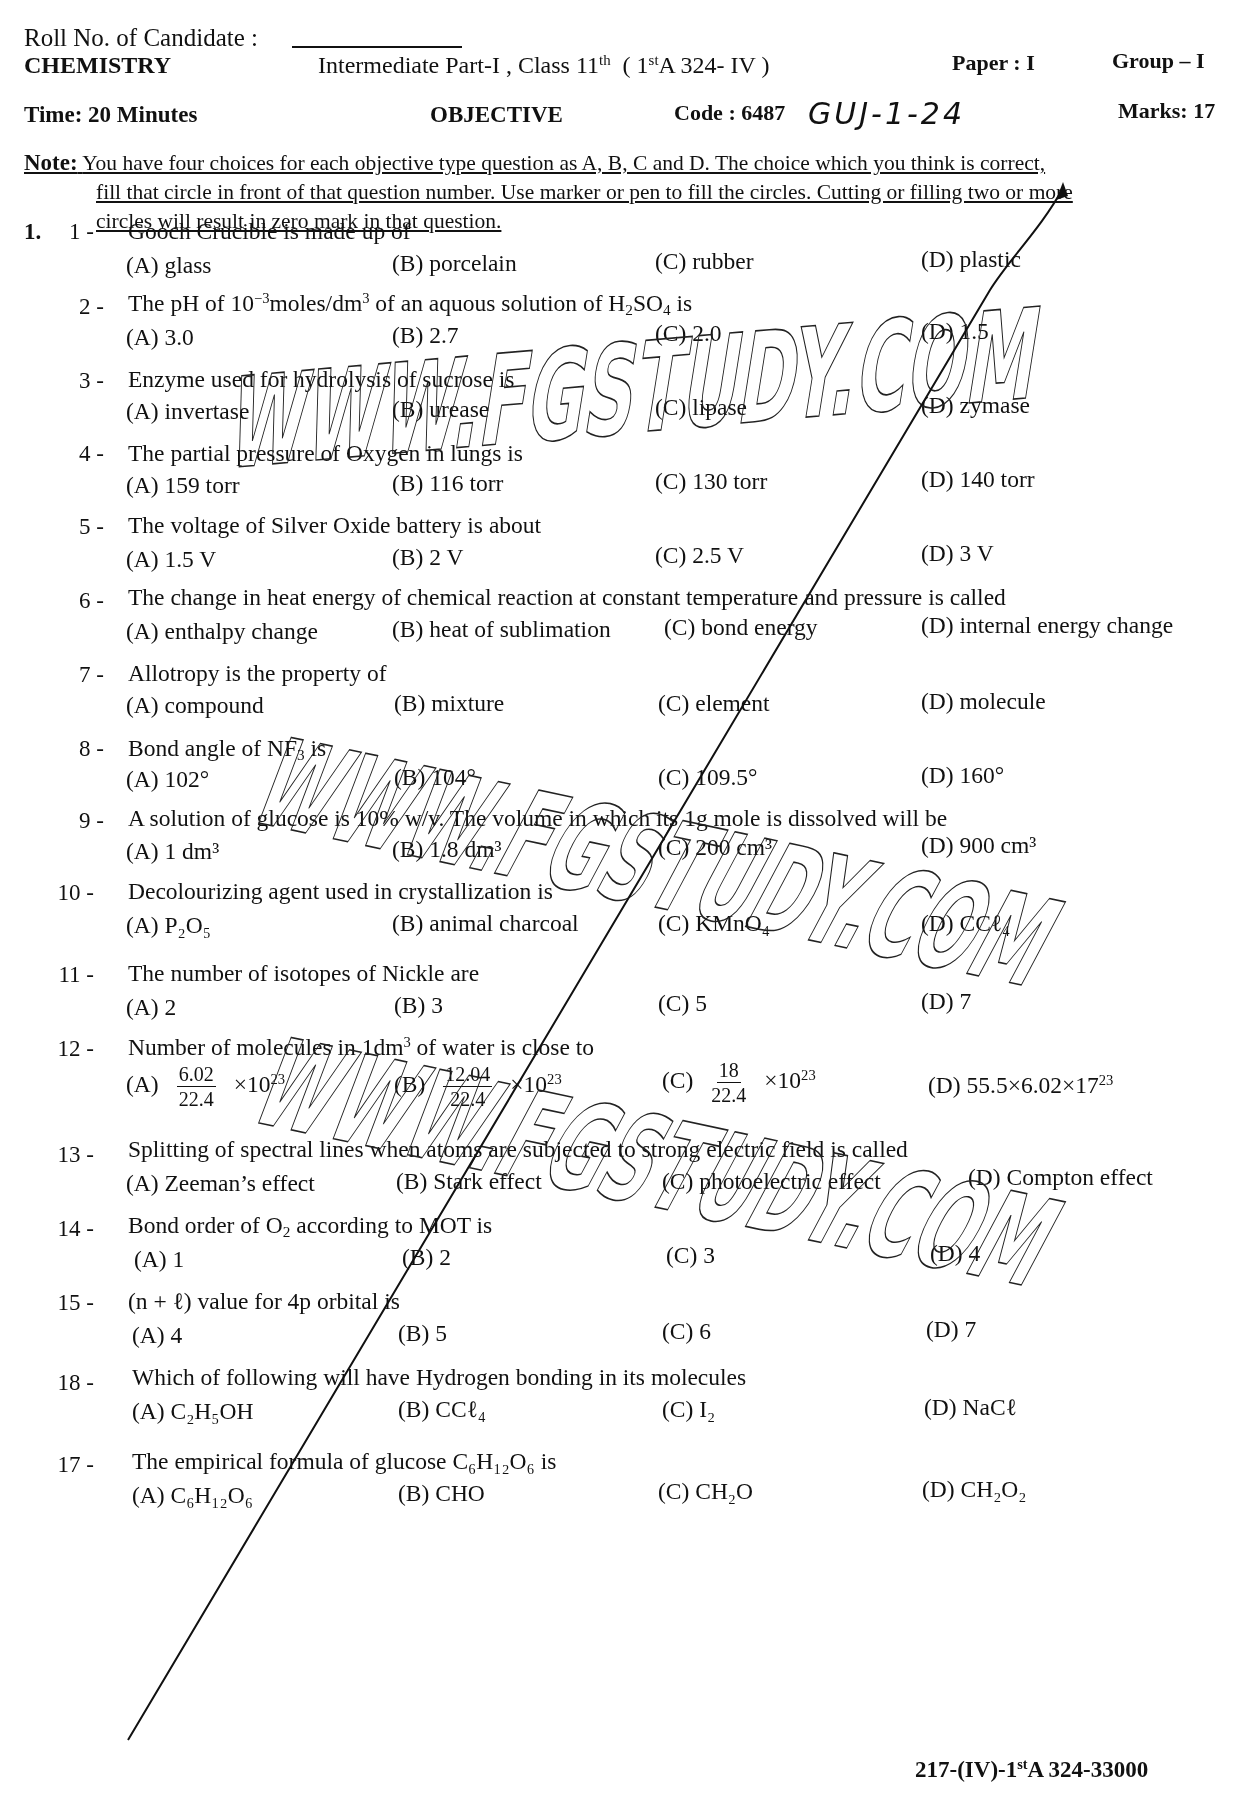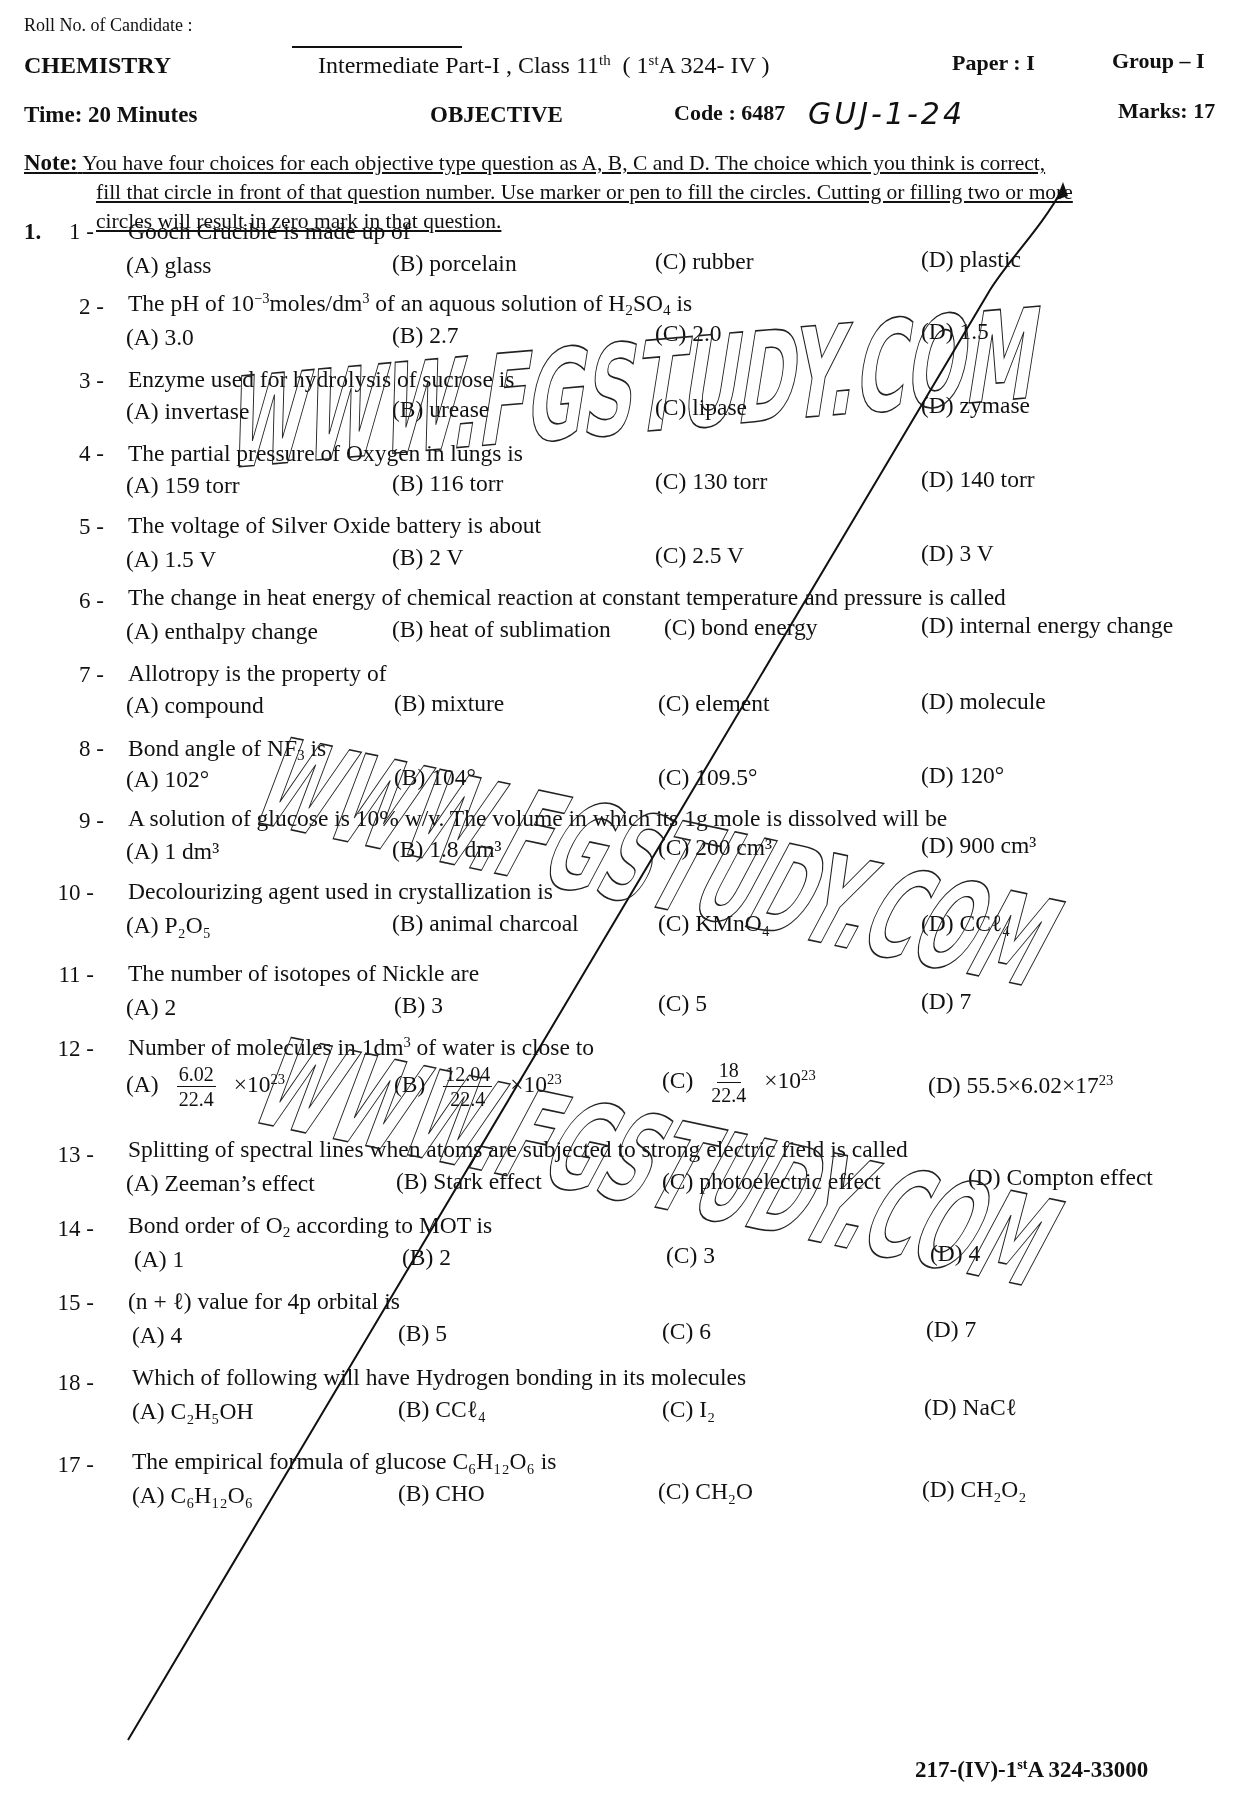--- a/index.html
+++ b/index.html
@@ -1,21 +1,21 @@
 <!DOCTYPE html>
 <html><head>
   <meta charset="utf-8">
   <style>
     html, body { margin: 0; padding: 0; background: #ffffff; }
     body {
       width: 1250px; height: 1802px; position: relative; overflow: hidden;
       font-family: "Liberation Serif", "DejaVu Serif", serif; color: #111;
     }
     .abs { position: absolute; white-space: nowrap; }
-    .roll { left: 24px; top: 15px; font-size: 18px; }
+    .roll { left: 24px; top: 24px; font-size: 25px; }
     .roll-line { left: 292px; top: 46px; width: 170px; border-bottom: 2px solid #111; }
     .subject { left: 24px; top: 52px; font-weight: bold; font-size: 24px; }
     .title { left: 318px; top: 52px; font-weight: normal; font-size: 24px; }
     .paper { left: 952px; top: 50px; font-weight: bold; font-size: 22px; }
     .group { left: 1112px; top: 48px; font-weight: bold; font-size: 22px; }
     .time { left: 24px; top: 102px; font-weight: bold; font-size: 23px; }
     .objective { left: 430px; top: 102px; font-weight: bold; font-size: 23px; }
     .code { left: 674px; top: 100px; font-weight: bold; font-size: 22px; }
     .handcode { left: 808px; top: 96px; font-family: "DejaVu Sans", sans-serif; font-style: italic; font-size: 30px; letter-spacing: 3px; font-weight: normal; }
     .marks { left: 1118px; top: 98px; font-weight: bold; font-size: 22px; }
@@ -107,21 +107,21 @@
 <div class="abs opt" style="left:126px;top:692px">(A) compound</div>
 <div class="abs opt" style="left:394px;top:690px">(B) mixture</div>
 <div class="abs opt" style="left:658px;top:690px">(C) element</div>
 <div class="abs opt" style="left:921px;top:688px">(D) molecule</div>
 
 <div class="abs qnum" style="left:24px;top:736px">8 -</div>
 <div class="abs qtext" style="top:735px"><span>Bond angle of NF</span><sub>3</sub><span> is</span></div>
 <div class="abs opt" style="left:126px;top:766px">(A) 102°</div>
 <div class="abs opt" style="left:394px;top:764px">(B) 104°</div>
 <div class="abs opt" style="left:658px;top:764px">(C) 109.5°</div>
-<div class="abs opt" style="left:921px;top:762px">(D) 120°</div>
+<div class="abs opt" style="left:921px;top:762px">(D) 160°</div>
 
 <div class="abs qnum" style="left:24px;top:808px">9 -</div>
 <div class="abs qtext" style="top:805px">A solution of glucose is 10% w/v. The volume in which its 1g mole is dissolved will be</div>
 <div class="abs opt" style="left:126px;top:838px">(A) 1 dm³</div>
 <div class="abs opt" style="left:392px;top:836px">(B) 1.8 dm³</div>
 <div class="abs opt" style="left:658px;top:834px">(C) 200 cm³</div>
 <div class="abs opt" style="left:921px;top:832px">(D) 900 cm³</div>
 
 <div class="abs qnum" style="left:14px;top:880px">10 -</div>
 <div class="abs qtext" style="top:878px">Decolourizing agent used in crystallization is</div>

